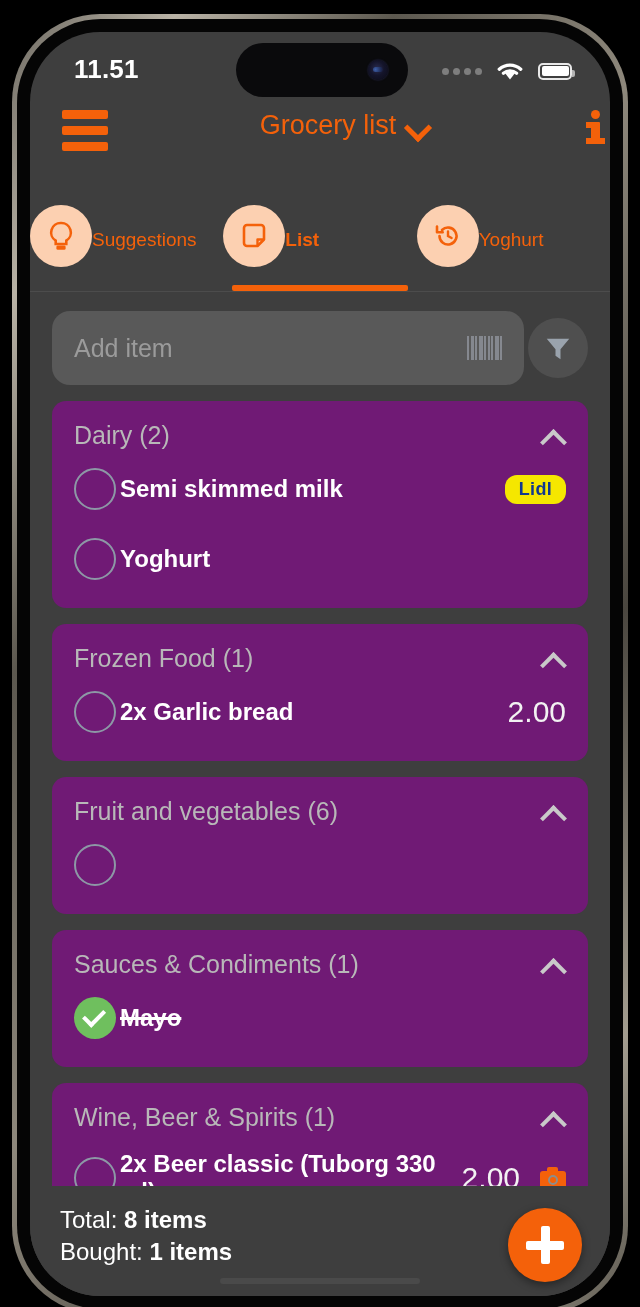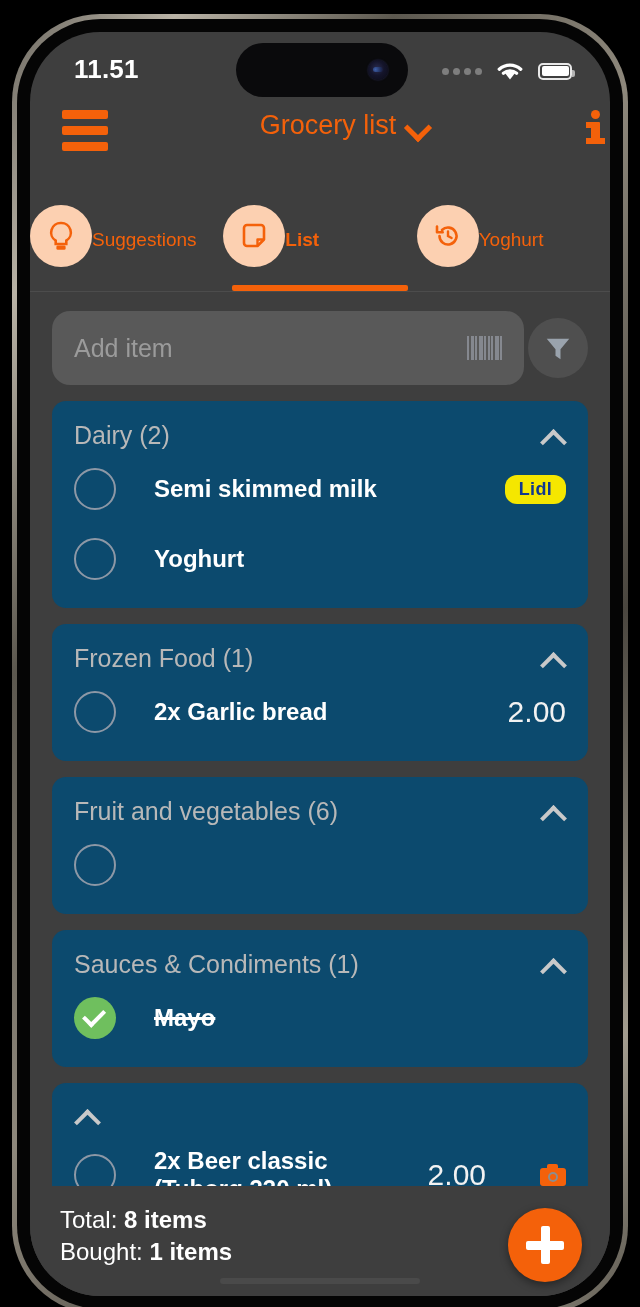--- a/index.html
+++ b/index.html
@@ -101,33 +101,33 @@
   #barcode-icon i:nth-child(6){width:2px;}
   #barcode-icon i:nth-child(8){width:4px;}
   #filter-btn{
     width:60px; height:60px; border-radius:50%; background:#4f4f4f;
     display:flex; align-items:center; justify-content:center; cursor:pointer;
   }
   #filter-btn svg{ width:30px; height:30px; }
 
   
   .card{
-    margin:16px 22px 0 22px; background:#0c4a6e; border-radius:14px; padding:4px 0 14px 0;
+    margin:16px 22px 0 22px; background:#701a75; border-radius:14px; padding:4px 0 14px 0;
   }
   .card-header{
     display:flex; align-items:center; justify-content:space-between;
     padding:16px 22px 4px 22px; cursor:pointer;
   }
   .card-title{ color:#b8b8b8; font-size:25px; }
   .chev-up{ width:26px; height:26px; position:relative; }
   .chev-up::before{ content:""; position:absolute; left:4px; top:10px; width:15px; height:15px;
     border-left:4px solid #c9c9c9; border-top:4px solid #c9c9c9; transform:rotate(45deg);}
 
   .item-row{
-    display:flex; align-items:center; padding:14px 22px 14px 22px; gap:38px; cursor:pointer;
+    display:flex; align-items:center; padding:14px 22px 14px 22px; gap:4px; cursor:pointer;
   }
   .check-circle{
     width:42px; height:42px; border-radius:50%; border:2px solid #8d98a6; flex:0 0 42px;
     cursor:pointer;
   }
   .check-circle.done{
     border:none; background:#6fbf5e; display:flex; align-items:center; justify-content:center;
   }
   .check-circle.done::after{
     content:""; width:17px; height:9px; border-left:4.5px solid #fff; border-bottom:4.5px solid #fff;
@@ -313,20 +313,21 @@
             <div class="card-title">Sauces &amp; Condiments (1)</div>
             <div class="chev-up"></div>
           </div>
           <div class="item-row">
             <div class="check-circle done"></div>
             <div class="item-name struck">Mayo</div>
           </div>
         </div>
         <div class="card">
           <div class="card-header">
+            <div class="card-title">Wine, Beer &amp; Spirits (1)</div>
             <div class="chev-up"></div>
           </div>
           <div class="item-row">
             <div class="check-circle"></div>
             <div class="item-name">2x Beer classic (Tuborg 330 ml)</div>
             <div class="item-price">2.00</div>
             <div class="cam-icon">
               <div class="bump"></div>
               <div class="body"></div>
               <div class="lens"></div>

